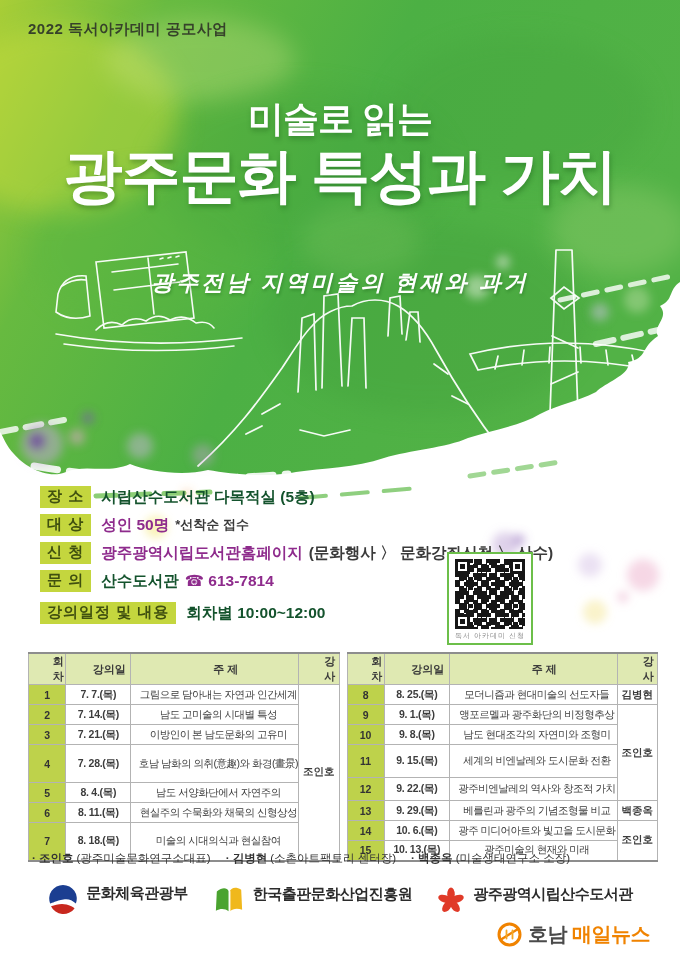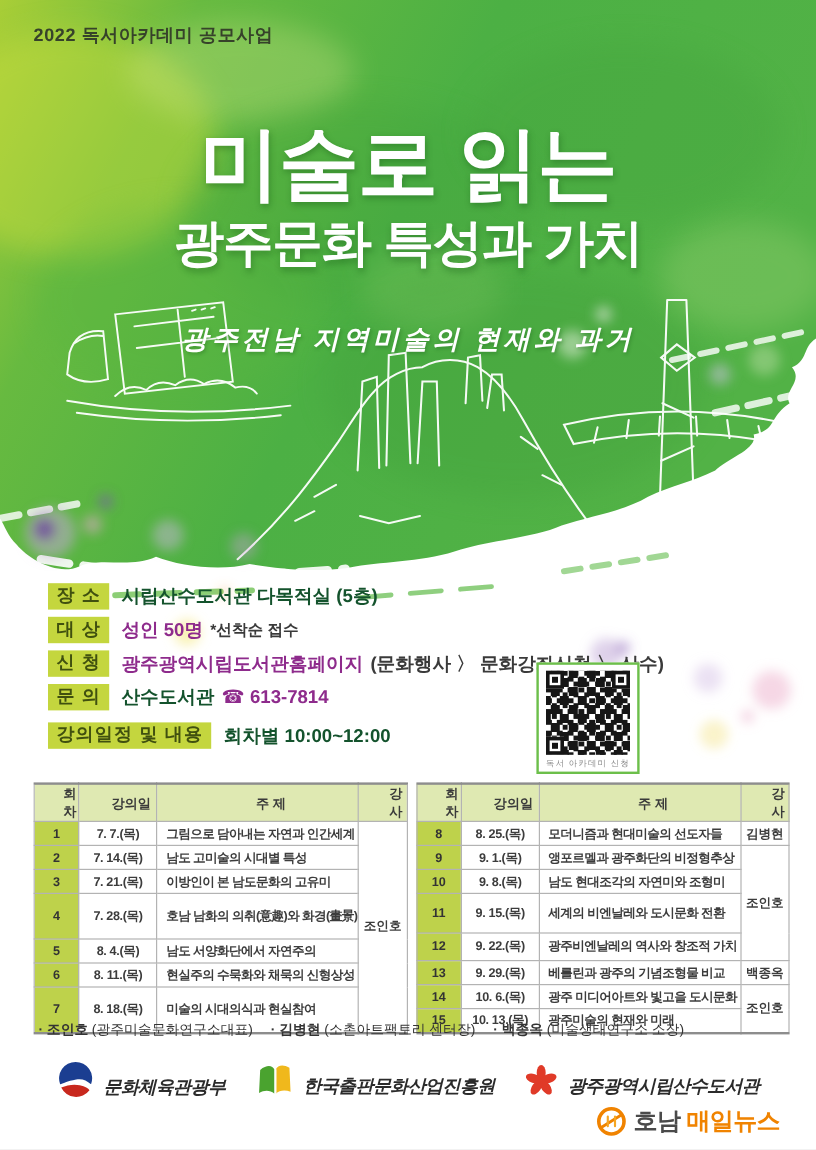--- a/index.html
+++ b/index.html
@@ -3,22 +3,22 @@
 <meta charset="utf-8">
 <style>
   html,body{margin:0;padding:0;background:#e8e8e8;}
   .poster{position:relative;width:680px;height:958px;margin:0 auto;background:#fff;overflow:hidden;
           font-family:"Liberation Sans","DejaVu Sans",sans-serif;}
   .bg-art{position:absolute;top:0;left:0;pointer-events:none;}
   
   .program-tag{position:absolute;top:20px;left:28px;font-size:15px;font-weight:bold;color:#36422a;letter-spacing:0.5px;z-index:3;}
   .title{position:absolute;top:76px;left:0;width:100%;text-align:center;color:#fff;z-index:3;
          font-weight:800;line-height:1.2;text-shadow:1px 3px 5px rgba(15,75,15,.35);letter-spacing:-1px;}
-  .title .l1{font-size:67px;display:block;}
-  .title .l2{font-size:42px;display:block;}
+  .title .l1{font-size:36px;display:block;}
+  .title .l2{font-size:59px;display:block;}
   .subtitle{position:absolute;top:228px;left:0;width:100%;text-align:center;color:#fff;z-index:3;
             font-size:22px;font-weight:700;font-style:italic;letter-spacing:3px;text-shadow:1px 2px 3px rgba(15,75,15,.3);margin-top:40px;}
   
   .info{position:absolute;top:483px;left:40px;z-index:3;font-size:15.5px;white-space:nowrap;}
   .info-row{display:flex;align-items:center;height:28px;}
   .chip{background:#c4d63e;color:#40500f;font-weight:bold;padding:1px 7px 2px;letter-spacing:1px;font-size:15px;}
   .v{margin-left:10px;font-weight:bold;color:#14532d;}
   .v2{margin-left:6px;font-weight:bold;color:#3a3a3a;}
   .purple{color:#8e2b8c;}
   .small-note{font-size:13px;}
@@ -35,31 +35,31 @@
   .f-tl{top:0;left:0}.f-tr{top:0;right:0}.f-bl{bottom:0;left:0}
   .qr-caption{font-size:7px;color:#8a8a8a;letter-spacing:1px;margin-top:2px;}
   
   .tables{position:absolute;top:652px;left:28px;right:22px;display:flex;gap:7px;z-index:3;}
   table{border-collapse:collapse;width:50%;table-layout:fixed;font-size:10.5px;color:#3c3c3c;
         border-top:2px solid #8d8d8d;border-bottom:2px solid #8d8d8d;}
   th,td{border:1px solid #b3b3b3;padding:0;}
   th{background:#dfe9b2;color:#3a3a3a;font-weight:bold;font-size:11px;padding-left:22px;}
   td.no{background:#bed24b;font-weight:bold;text-align:center;color:#333;}
   td.date{text-align:center;font-weight:bold;letter-spacing:-0.3px;}
-  td.topic{text-align:left;padding-left:7px;letter-spacing:-0.5px;font-weight:bold;}
+  td.topic{text-align:center;padding-left:7px;letter-spacing:-0.5px;}
   td.lect{text-align:center;font-weight:bold;}
   .col-no{width:12%}.col-date{width:21%}.col-topic{width:54%}.col-lect{width:13%}
   tr.rh-h{height:19px}tr.rh-s{height:20px}tr.rh-m{height:23px}tr.rh-l{height:33px}tr.rh-xl{height:38px}
   
   .credits{position:absolute;top:851px;left:32px;z-index:3;font-size:11.5px;color:#333;display:flex;gap:15px;}
   .credits .nm{font-weight:bold;}
   .credits .org{margin-left:3px;text-align:center;}
   
   .logos{position:absolute;top:884px;left:0;width:100%;display:flex;justify-content:center;align-items:center;gap:24px;z-index:3;}
-  .logo{display:flex;align-items:flex-end;gap:7px;font-style:italic;}
+  .logo{display:flex;align-items:flex-start;gap:7px;}
   .logo-label{font-size:15px;font-weight:bold;color:#2b2b2b;letter-spacing:-0.5px;}
   .news{position:absolute;top:921px;right:30px;display:flex;align-items:center;gap:5px;z-index:3;}
   .news-ho{font-size:20px;font-weight:bold;color:#4a4a4a;letter-spacing:-0.5px;}
   .news-maeil{font-size:20px;font-weight:bold;color:#f08300;letter-spacing:-0.5px;}
 </style>
 </head>
 <body>
 
 <div class="poster">
 

